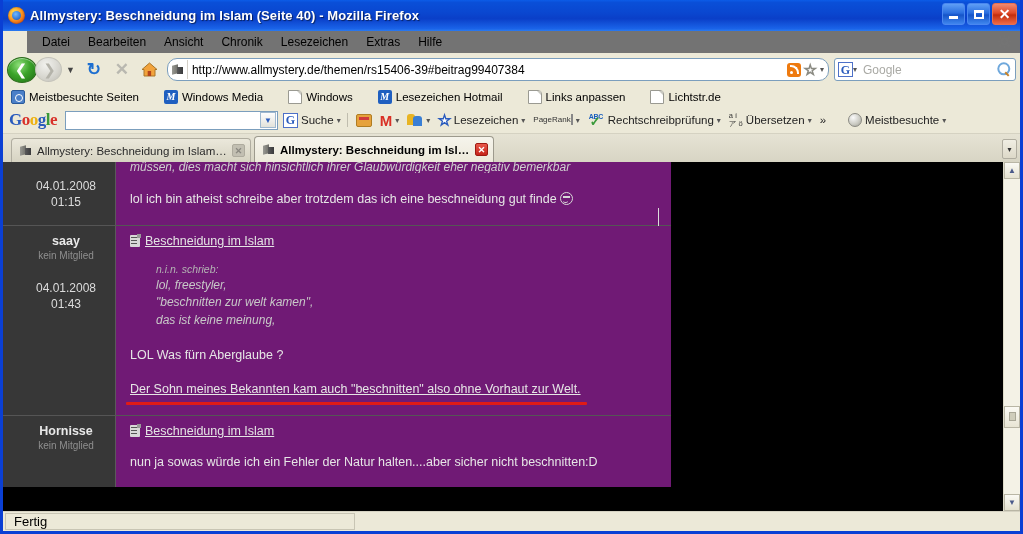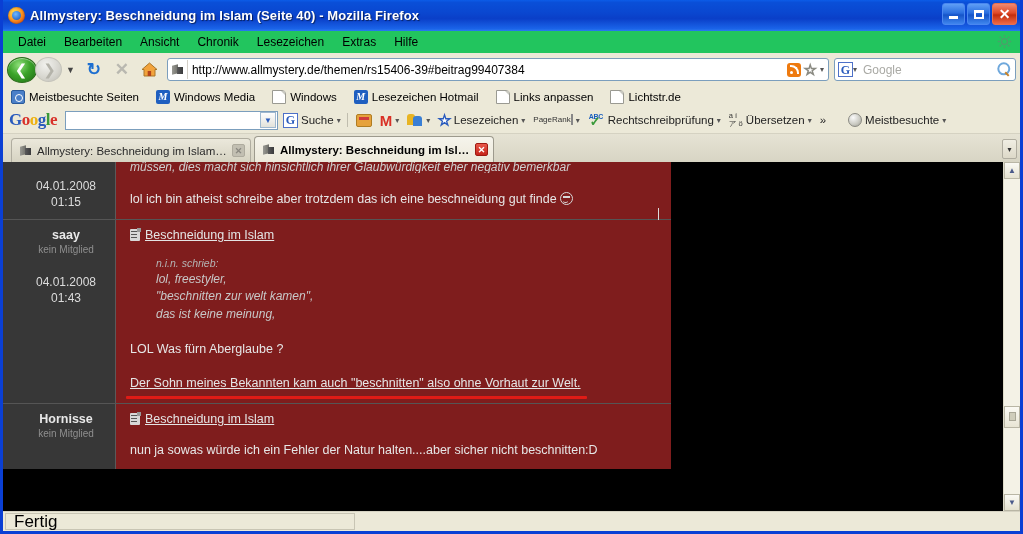--- a/index.html
+++ b/index.html
@@ -59,21 +59,22 @@
     font-family: "Liberation Sans", sans-serif; margin-top:-1px; }
 
   
   .chrome { background: #ece9d8; flex: 1; display: flex; flex-direction: column;
             border-left: 0; border-right: 0; }
 
   
   .menubar {
     height: 22px; flex: 0 0 22px; display: flex; align-items: center;
     padding-left: 6px; gap: 0px; position: relative;
-    background: #22c55e;
+    background: #737373;
+    margin-left: 24px;
   }
   .menu-item { font-size: 12px; color: #000; padding: 2px 9px; white-space: nowrap; }
   .menu-gear {
     position: absolute; right: 8px; top: 3px; width: 15px; height: 15px;
     opacity: .45;
   }
 
   
   .navbar {
     height: 33px; flex: 0 0 33px; display: flex; align-items: center;
@@ -98,21 +99,21 @@
   .nav-icon {
     width: 26px; height: 26px; display: flex; align-items: center; justify-content: center;
     font-size: 17px; line-height:1;
   }
   .icon-reload { color:#1e6fd0; font-weight:bold; font-size:17px; }
   .icon-stop { color:#b9b8b0; font-weight:bold; font-size:17px; }
   .icon-home { font-size:15px; }
 
   .urlbar {
     flex: 1; height: 23px; background: #fff; border: 1px solid #7b9ebd;
-    border-radius: 3px; display: flex; align-items: center; padding: 0 2px 0 1px;
+    border-radius: 10px; display: flex; align-items: center; padding: 0 2px 0 1px;
     margin: 0 3px 0 2px; min-width: 0;
   }
   .url-fav {
     width: 19px; height: 19px; display:flex; align-items:center; justify-content:center;
     border-right: 1px solid #d4d0c8; margin-right: 4px; flex:0 0 19px;
   }
   .favicon-shape {
     width: 11px; height: 11px; position: relative;
   }
   .favicon-shape::before {
@@ -160,21 +161,21 @@
     border:2px solid #6fa8dc; border-radius:50%;
   }
   .mag::after {
     content:''; position:absolute; left:5px; top:10px; width:2px; height:5px;
     background:#c8832a;
   }
 
   
   .bmbar {
     height: 21px; flex: 0 0 21px; display:flex; align-items:center;
-    padding-left: 6px; gap: 8px; background:#ece9d8;
+    padding-left: 6px; gap: 16px; background:#ece9d8;
   }
   .bm { display:flex; align-items:center; gap:4px; padding: 0 7px 0 2px; font-size:11.5px; color:#000; white-space:nowrap; }
   .bm-ico { width:14px; height:14px; flex:0 0 14px; display:flex; align-items:center; justify-content:center; }
   .ico-mb { background:#4a7fc8; border:1px solid #2a5a9a; border-radius:2px; position:relative; }
   .ico-mb::after { content:''; position:absolute; left:3px; top:3px; width:6px; height:6px;
                    border:1.5px solid #fff; border-radius:50%; }
   .ico-doc { background:#fff; border:1px solid #9a9a92; border-top-right-radius:4px; position:relative; }
   .ico-doc::after { content:''; position:absolute; right:0; top:0; border-left:4px solid transparent;
                     border-top:4px solid #c8c8c0; }
   .ico-m { background:#1f5fc0; color:#fff; font-weight:bold; font-size:10px;
@@ -275,21 +276,21 @@
 
   .post { display:flex; border-bottom:1px solid #555; background:#373737; }
   .post.partial { border-top: 0; }
   .p-side {
     width: 113px; flex:0 0 113px; padding: 8px 0 8px 14px;
     border-right:1px solid #5a5a5a; background:#373737;text-align:center;
   }
   .p-user { font-size:12.5px; font-weight:bold; color:#e8e8e8; }
   .p-rank { font-size:10px; color:#8f8f8f; margin-top:2px; }
   .p-date { font-size:12px; color:#dcdcdc; margin-top:19px; line-height:1.35; }
-  .p-body { flex:1; padding: 8px 14px 10px 14px; background:#7f1d1d; position:relative; }
+  .p-body { flex:1; padding: 8px 14px 16px 14px; background:#701a75; position:relative; }
 
   .post-title { display:flex; align-items:center; gap:5px; margin-bottom:2px; }
   .note-ico {
     width:10px; height:12px; background:#d8d8d8; position:relative; flex:0 0 10px;
     border-radius:1px;
   }
   .note-ico::before {
     content:''; position:absolute; left:1px; top:2px; width:6px; height:1px;
     background:#555; box-shadow: 0 3px 0 #555, 0 6px 0 #555;
   }
@@ -349,21 +350,21 @@
 
   
   .statusbar {
     height: 20px; flex:0 0 20px; background:#ece9d8;
     display:flex; align-items:center; border-top:1px solid #d5d2c2;
     padding-left: 0;
   }
   .status-panel {
     height:17px; min-width: 350px; border:1px solid #c8c5b4;
     display:flex; align-items:center; padding-left:8px;
-    font-size:17px; color:#000; background:#ece9d8; margin-left:2px;
+    font-size:13px; color:#000; background:#ece9d8; margin-left:2px;
   }
 </style>
 </head>
 <body>
 
 <div class="window">
 
   <div class="titlebar">
     <div class="ff-logo"></div>
     <div class="title-text">Allmystery: Beschneidung im Islam (Seite 40) - Mozilla Firefox</div>

